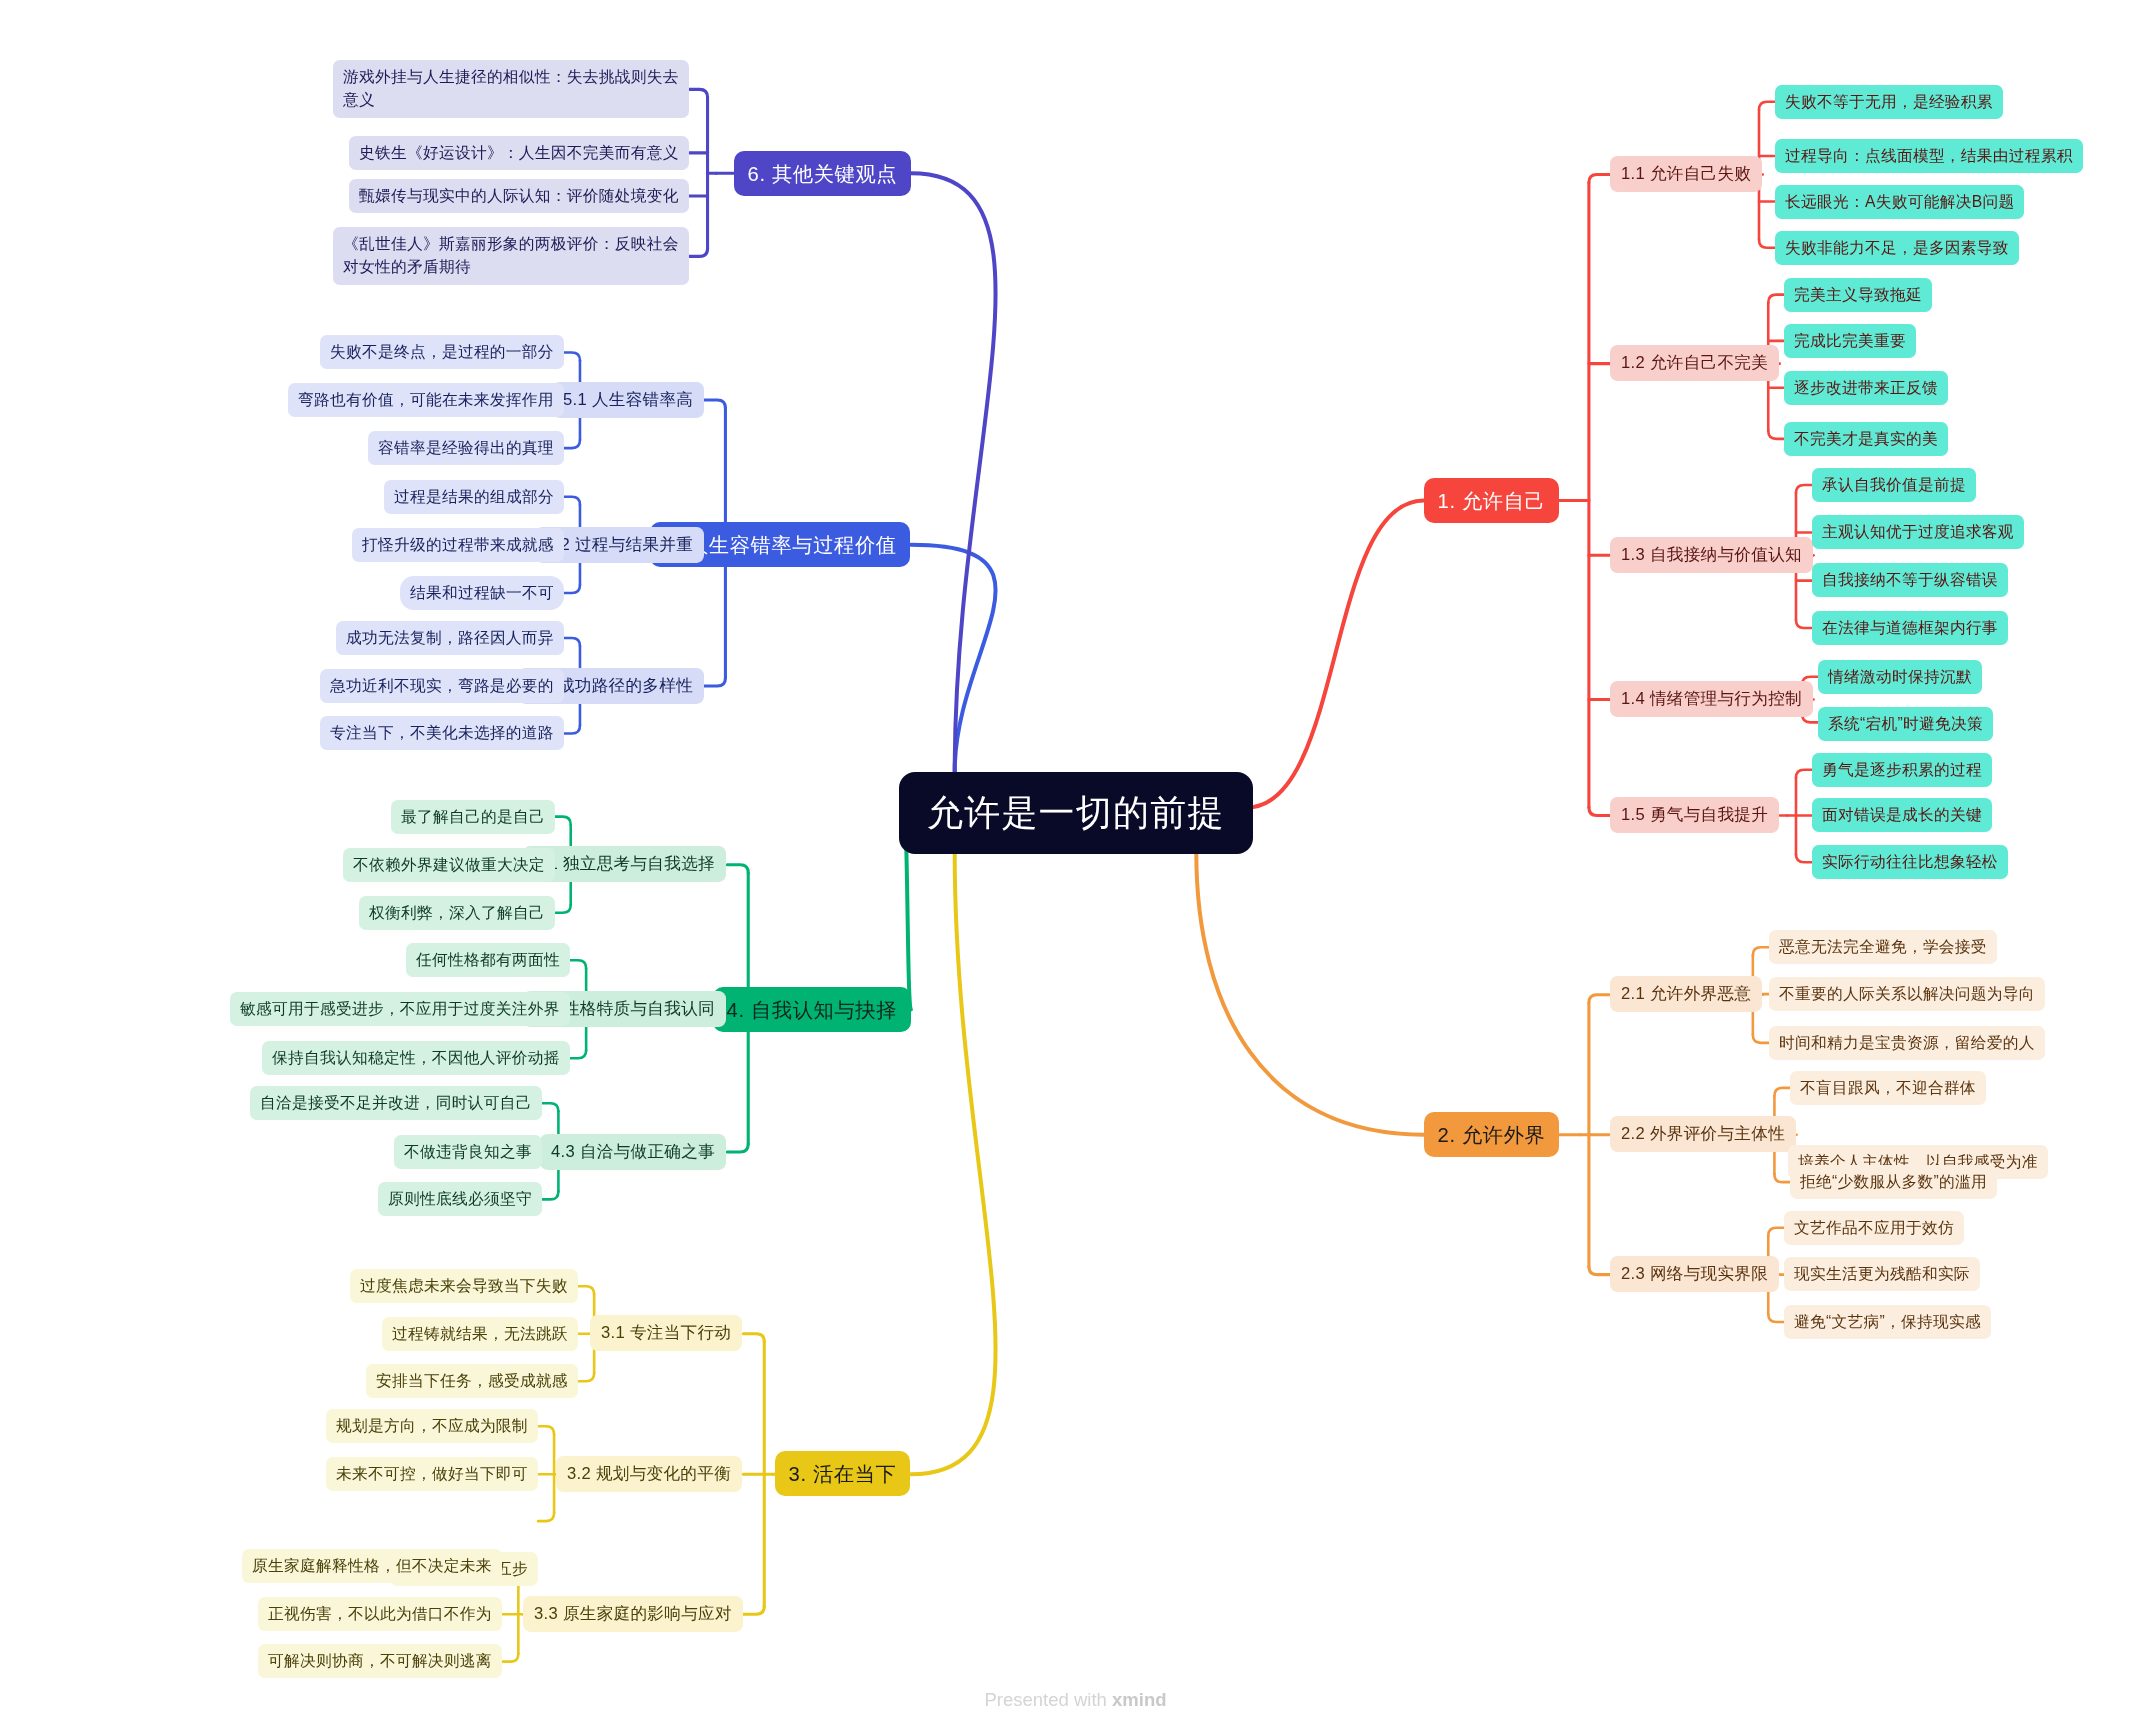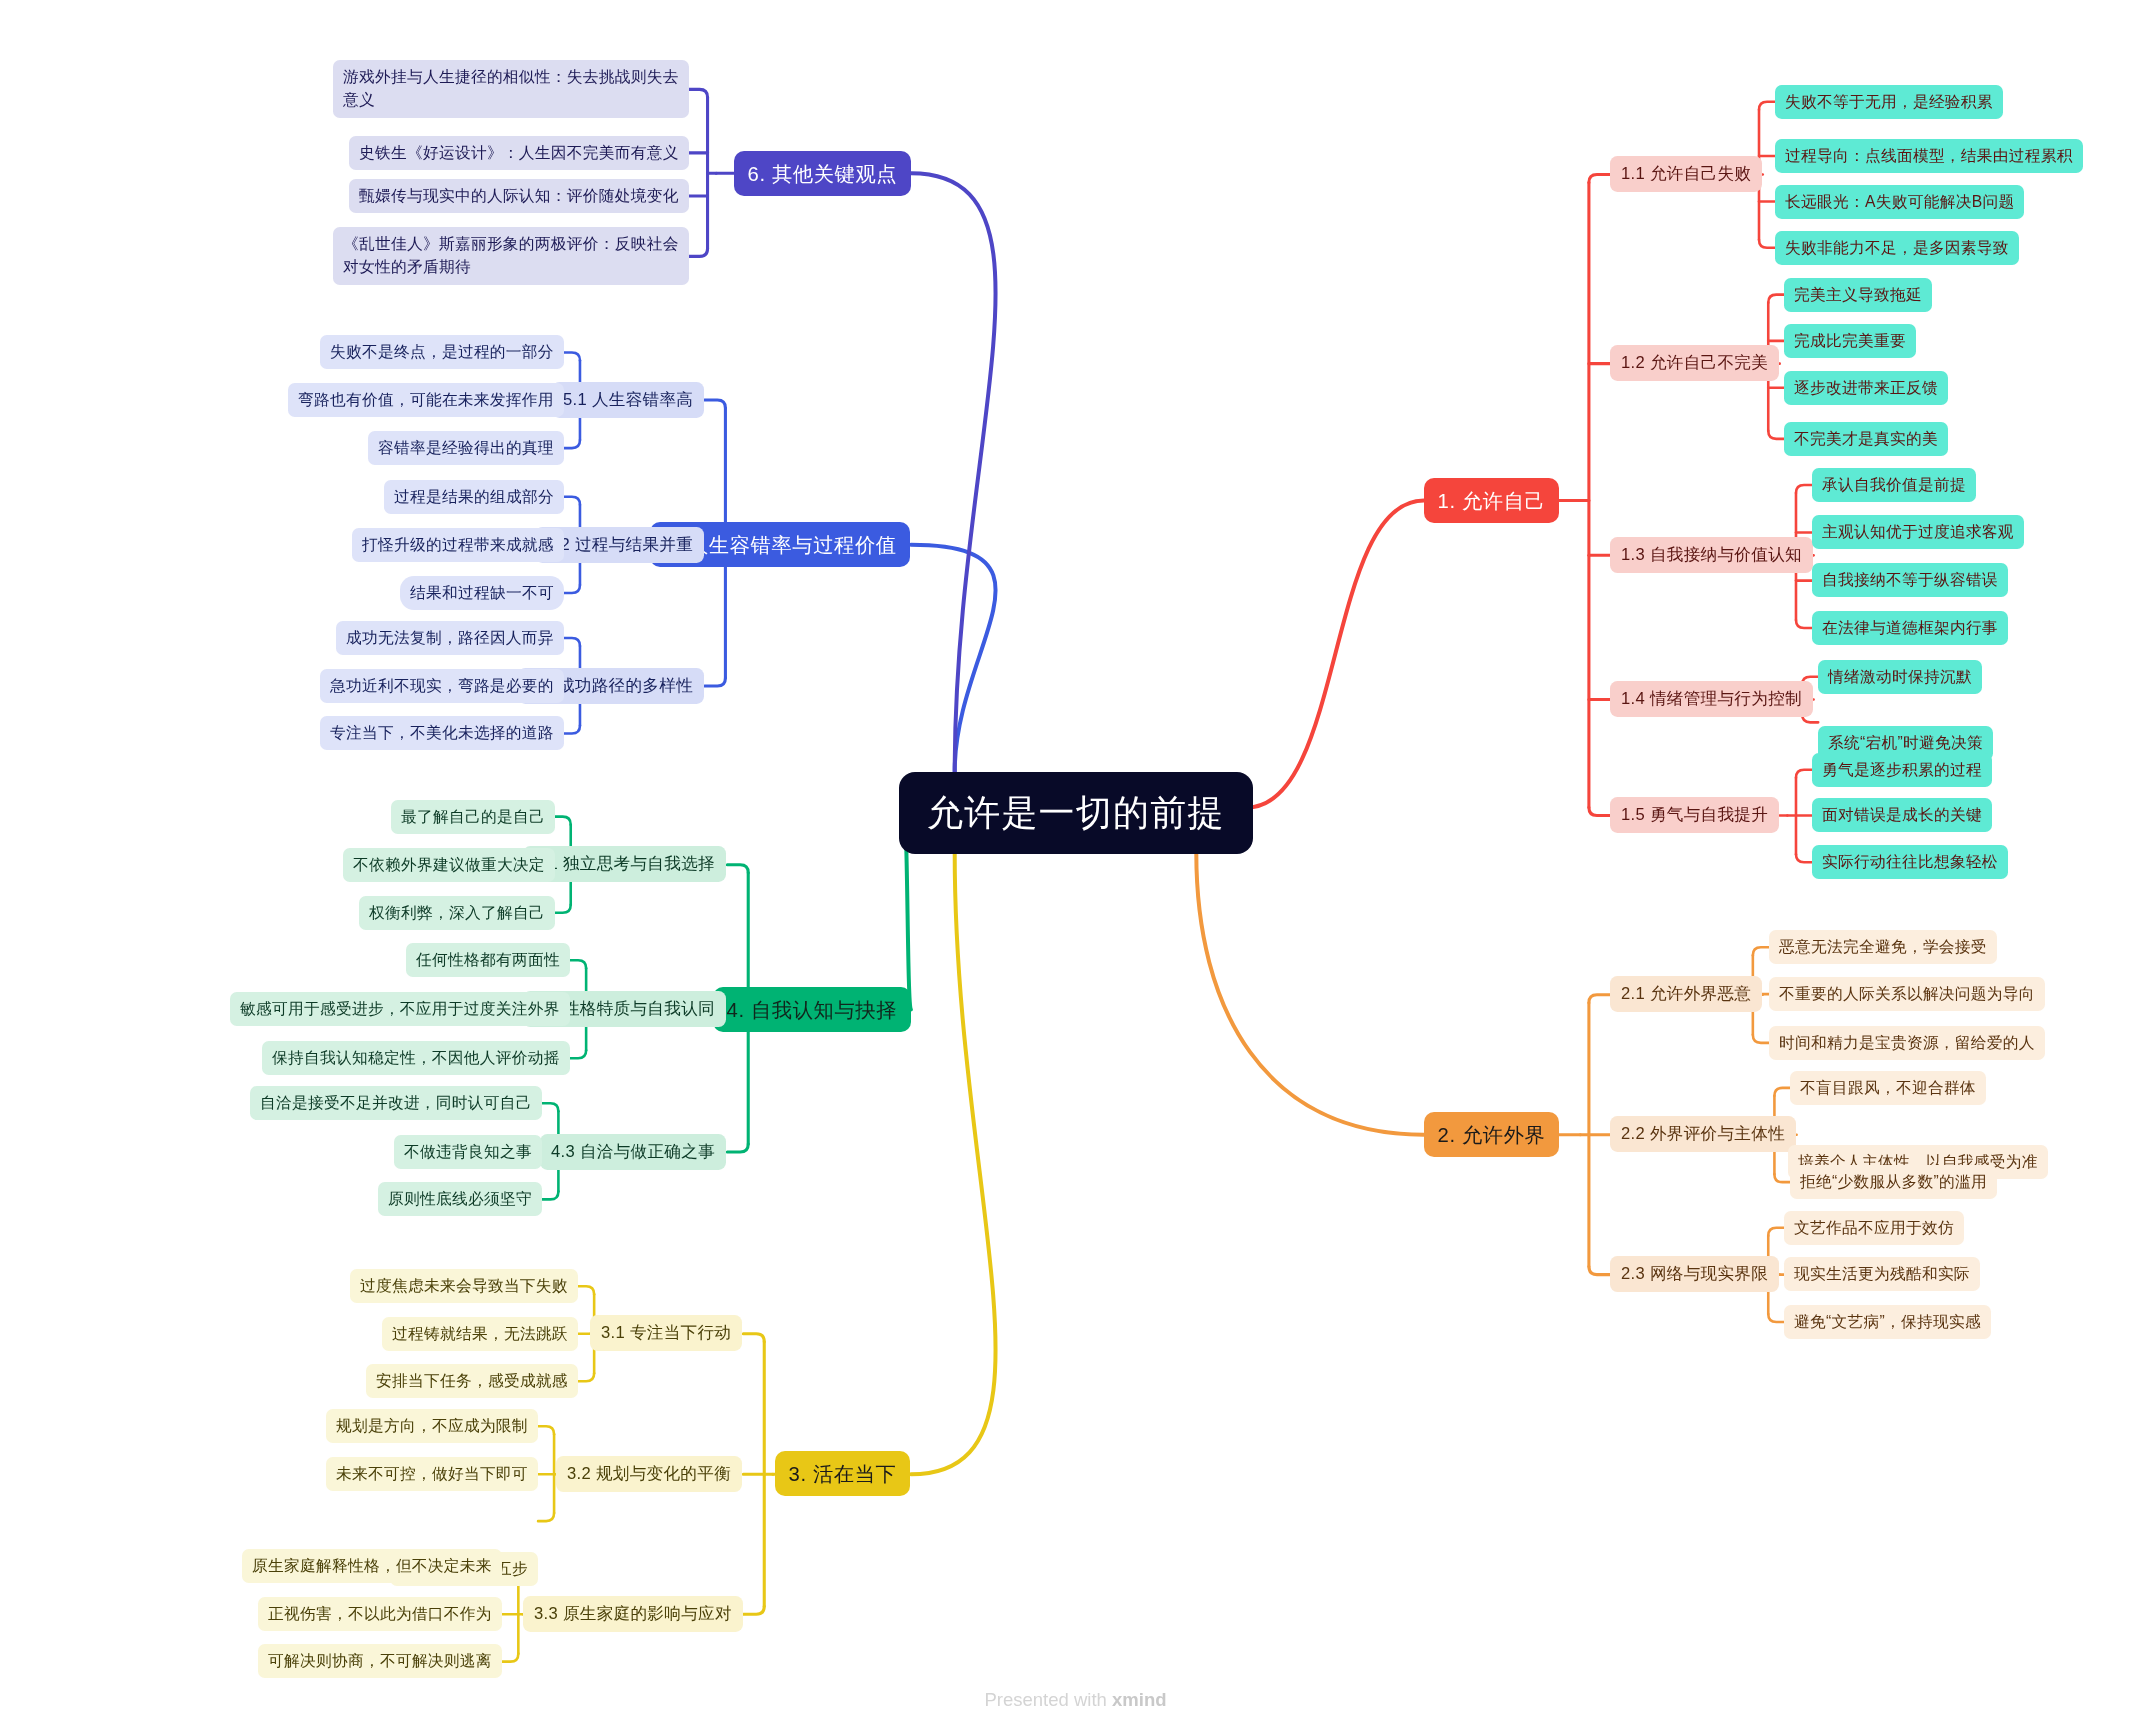--- a/index.html
+++ b/index.html
@@ -277,21 +277,21 @@
     <div class="node leaf" id="n-b1s1l3" style="top: 422px; left: 1784px;">不完美才是真实的美</div>
 
     <div class="node sub" id="n-b1s2" style="top: 537px; left: 1610px;">1.3 自我接纳与价值认知</div>
     <div class="node leaf" id="n-b1s2l0" style="top: 468px; left: 1812px;">承认自我价值是前提</div>
     <div class="node leaf" id="n-b1s2l1" style="top: 515px; left: 1812px;">主观认知优于过度追求客观</div>
     <div class="node leaf" id="n-b1s2l2" style="top: 563px; left: 1812px;">自我接纳不等于纵容错误</div>
     <div class="node leaf" id="n-b1s2l3" style="top: 611px; left: 1812px;">在法律与道德框架内行事</div>
 
     <div class="node sub" id="n-b1s3" style="top: 681px; left: 1610px;">1.4 情绪管理与行为控制</div>
     <div class="node leaf" id="n-b1s3l0" style="top: 660px; left: 1818px;">情绪激动时保持沉默</div>
-    <div class="node leaf" id="n-b1s3l1" style="top: 726px; left: 1818px;">系统“宕机”时避免决策</div>
+    <div class="node leaf" id="n-b1s3l1" style="top: 707px; left: 1818px;">系统“宕机”时避免决策</div>
 
     <div class="node sub" id="n-b1s4" style="top: 797px; left: 1610px;">1.5 勇气与自我提升</div>
     <div class="node leaf" id="n-b1s4l0" style="top: 753px; left: 1812px;">勇气是逐步积累的过程</div>
     <div class="node leaf" id="n-b1s4l1" style="top: 798px; left: 1812px;">面对错误是成长的关键</div>
     <div class="node leaf" id="n-b1s4l2" style="top: 845px; left: 1812px;">实际行动往往比想象轻松</div>
   </div>
 
   <div class="t-orange">
     <div class="node main" id="n-b2" style="top: 1112px; left: 1424px;">2. 允许外界</div>
 

